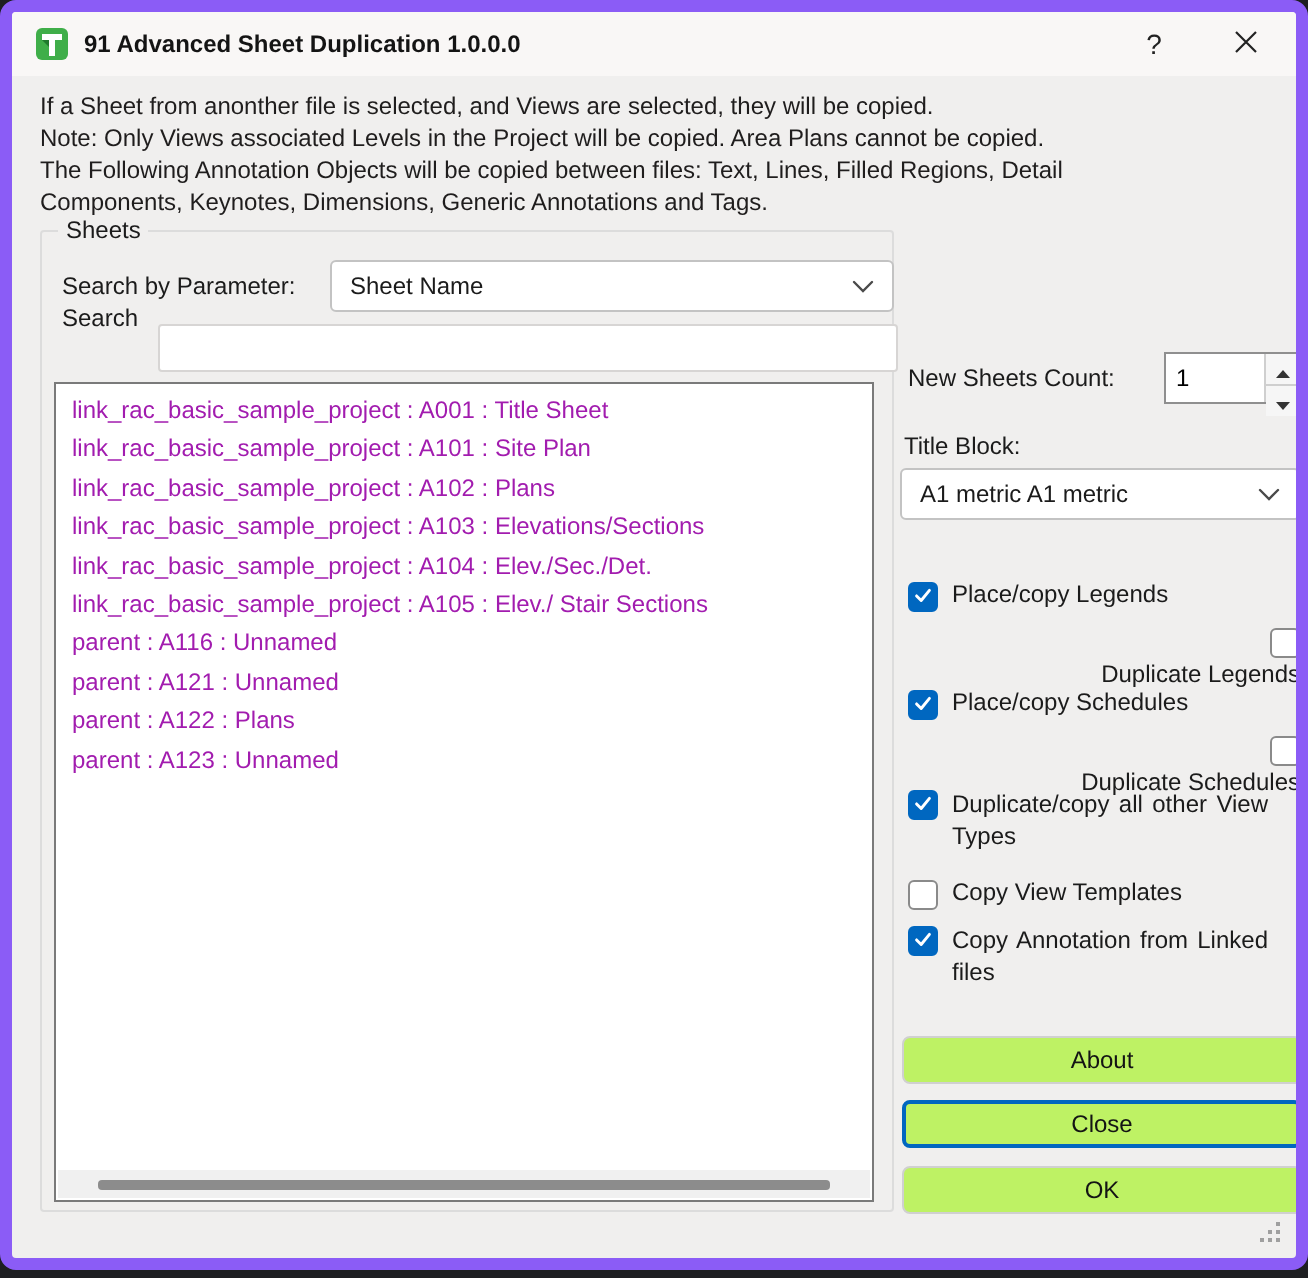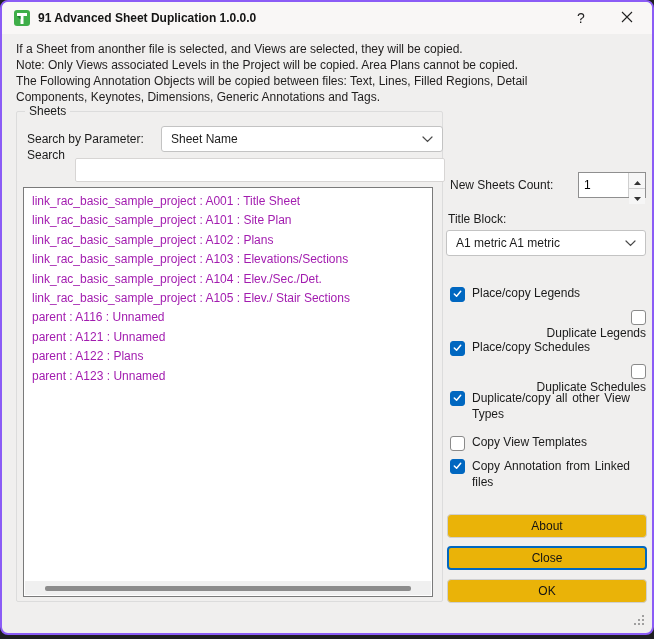--- a/index.html
+++ b/index.html
@@ -1,21 +1,21 @@
 <!DOCTYPE html>
 <html style="--accent: #0067c0;"><head>
 <meta charset="utf-8">
 <style>
   * { margin:0; padding:0; box-sizing:border-box; }
   html,body { width:654px; height:639px; }
   body { font-family:"Liberation Sans","DejaVu Sans",sans-serif; font-size:12px; color:#1b1b1b; }
   .screen { position:relative; width:654px; height:639px; background:#1e1f22; overflow:hidden; }
 
   .window { position:absolute; left:0; top:0; width:654px; height:635px; background:#f0efee;
-            border:2px solid #8b5cf6; border-radius:8px; overflow:hidden; }
+            border:6px solid #8b5cf6; border-radius:8px; overflow:hidden; }
 
   
   .titlebar { position:absolute; left:0; top:0; right:0; height:32px; background:#f9f7f6;
               display:flex; align-items:center; padding-left:12px; }
   .app-icon { width:16px; height:16px; margin-right:8px; display:inline-block; }
   .title { font-size:12px; font-weight:600; color:#141414; }
   .tb-btn { position:absolute; top:0; width:34px; height:32px; background:transparent; border:none;
             font-family:inherit; font-size:14px; color:#222; display:flex; align-items:center;
             justify-content:center; cursor:default; }
   .tb-help { right:54px; }
@@ -63,21 +63,21 @@
   .check-row { display:flex; align-items:flex-end; margin-bottom:7px; height:20px; margin-left:4px; }
   .check-row.indent { margin-left:29px;flex-direction:column; }
   .check-row.wrap { align-items:flex-start; height:34px; }
   .cbox { width:15px; height:15px; border:1px solid #8a8a8a; border-radius:3px; background:#fff;
           flex:0 0 15px; display:flex; align-items:center; justify-content:center; margin-top:1px; }
   .cbox.checked { background:var(--accent,#0067c0); border-color:var(--accent,#0067c0); }
   .clabel { margin-left:7px; line-height:17px; }
   .check-row.wrap .clabel { width:158px; text-align:justify; line-height:16px; }
 
   
-  .btn { position:absolute; left:445px; width:200px; height:24px; background:#eab308;
+  .btn { position:absolute; left:445px; width:200px; height:24px; background:#bef264;
          border:1px solid #d0d0d0; border-radius:4px; font:inherit; color:#141414; cursor:default; }
   .btn-about { top:512px; }
   .btn-close { top:544px; border:2px solid var(--accent,#0067c0); }
   .btn-ok { top:577px;text-align:center; }
 
   .resize-grip { position:absolute; right:6px; bottom:6px; width:12px; height:12px; }
   .resize-grip i { position:absolute; left:0; top:0; width:2px; height:2px; background:transparent;
       box-shadow:8px 0 #9f9f9f, 4px 4px #9f9f9f, 8px 4px #9f9f9f, 0 8px #9f9f9f, 4px 8px #9f9f9f, 8px 8px #9f9f9f; }
 
   .taskbar-sliver { position:absolute; left:0; bottom:0; width:654px; height:4px; background:#1e1f22; }

